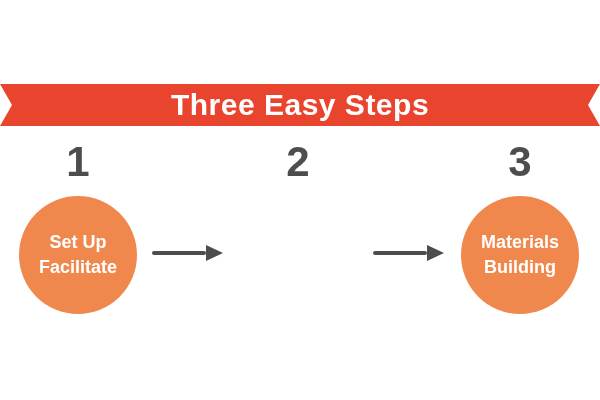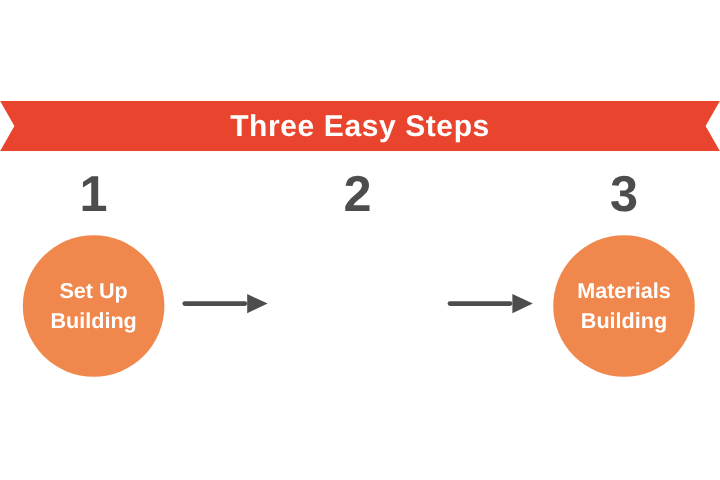--- a/index.html
+++ b/index.html
@@ -23,21 +23,21 @@
     width: 600px;
     height: 42px;
     background: var(--ribbon, #e8442e);
     clip-path: polygon(0 0, 100% 0, calc(100% - 12px) 50%, 100% 100%, 0 100%, 12px 50%);
     display: flex;
     align-items: center;
     justify-content: center;
   }
   .ribbon-title {
     color: var(--title-text, #ffffff);
-    font-size: 25px;
+    font-size: 30px;
     font-weight: bold;
     letter-spacing: 0.5px;
   }
   
   .step {
     position: absolute;
     top: 138px;
     width: 160px;
     display: flex;
     flex-direction: column;
@@ -100,21 +100,21 @@
 
 <div class="canvas">
 
   <div class="ribbon">
     <span class="ribbon-title">Three Easy Steps</span>
   </div>
 
   <div class="step step-1">
     <div class="step-number">1</div>
     <div class="step-circle">
-      <span class="step-label">Set Up Building</span>
+      <span class="step-label">Set Up Facilitate</span>
     </div>
   </div>
 
   <div class="arrow arrow-1">
     <span class="arrow-shaft"></span>
     <span class="arrow-head"></span>
   </div>
 
   <div class="step step-2">
     <div class="step-number">2</div>

